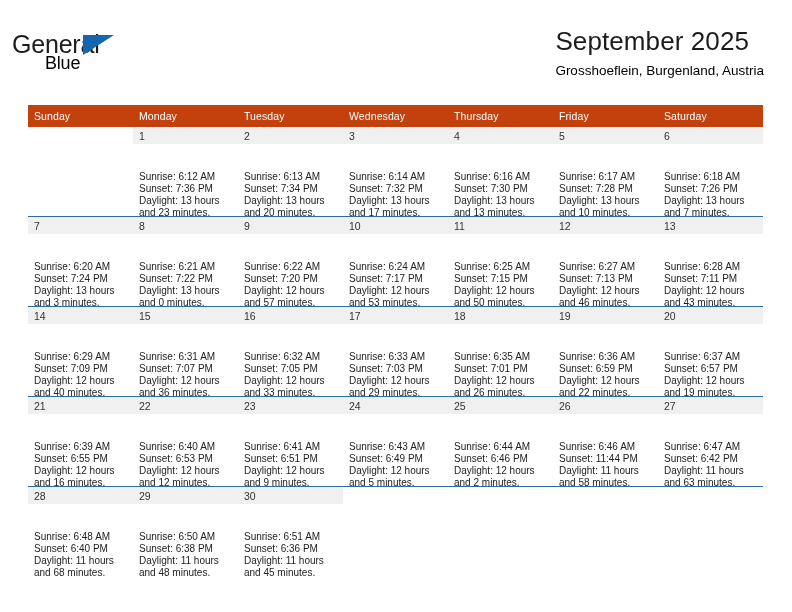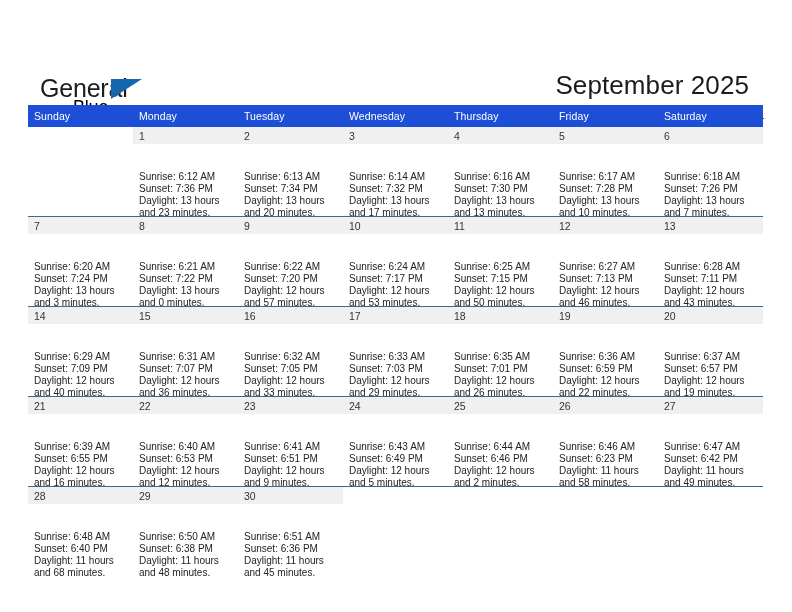--- a/index.html
+++ b/index.html
@@ -13,25 +13,24 @@
   .page {
     position: relative;
     width: 792px;
     height: 612px;
     background: #ffffff;
   }
 
   
   .header {
     position: absolute;
-    left: 40px;
+    left: 12px;
     top: 24px;
     right: 28px;
     height: 72px;
-    margin-top: 44px;
   }
   .logo {
     position: absolute;
     left: 0;
     top: 6px;
     width: 200px;
     height: 58px;
   }
   .logo-general {
     position: absolute;
@@ -84,21 +83,21 @@
   
   .calendar {
     position: absolute;
     left: 28px;
     top: 105px;
     width: 735px;
     border-collapse: collapse;
     table-layout: fixed;
   }
   .calendar th {
-    background: #1d4ed8;
+    background: #c2410c;
     color: #ffffff;
     font-size: 10.5px;
     font-weight: normal;
     text-align: left;
     padding: 5px 0 5px 6px;
     height: 19px;
     letter-spacing: 0.1px;
   }
   .calendar td {
     vertical-align: top;
@@ -428,32 +427,32 @@
                 <div>Sunset: 6:46 PM</div>
                 <div class="wrap">Daylight: 12 hours and 2 minutes.</div>
               </div>
             </div>
           </td>
           <td>
             <div class="cell-inner">
               <span class="daynum">26</span>
               <div class="details">
                 <div>Sunrise: 6:46 AM</div>
-                <div>Sunset: 6:23 PM</div>
+                <div>Sunset: 11:44 PM</div>
                 <div class="wrap">Daylight: 11 hours and 58 minutes.</div>
               </div>
             </div>
           </td>
           <td>
             <div class="cell-inner">
               <span class="daynum">27</span>
               <div class="details">
                 <div>Sunrise: 6:47 AM</div>
                 <div>Sunset: 6:42 PM</div>
-                <div class="wrap">Daylight: 11 hours and 49 minutes.</div>
+                <div class="wrap">Daylight: 11 hours and 63 minutes.</div>
               </div>
             </div>
           </td>
         </tr>
         <tr>
           <td>
             <div class="cell-inner">
               <span class="daynum">28</span>
               <div class="details">
                 <div>Sunrise: 6:48 AM</div>

